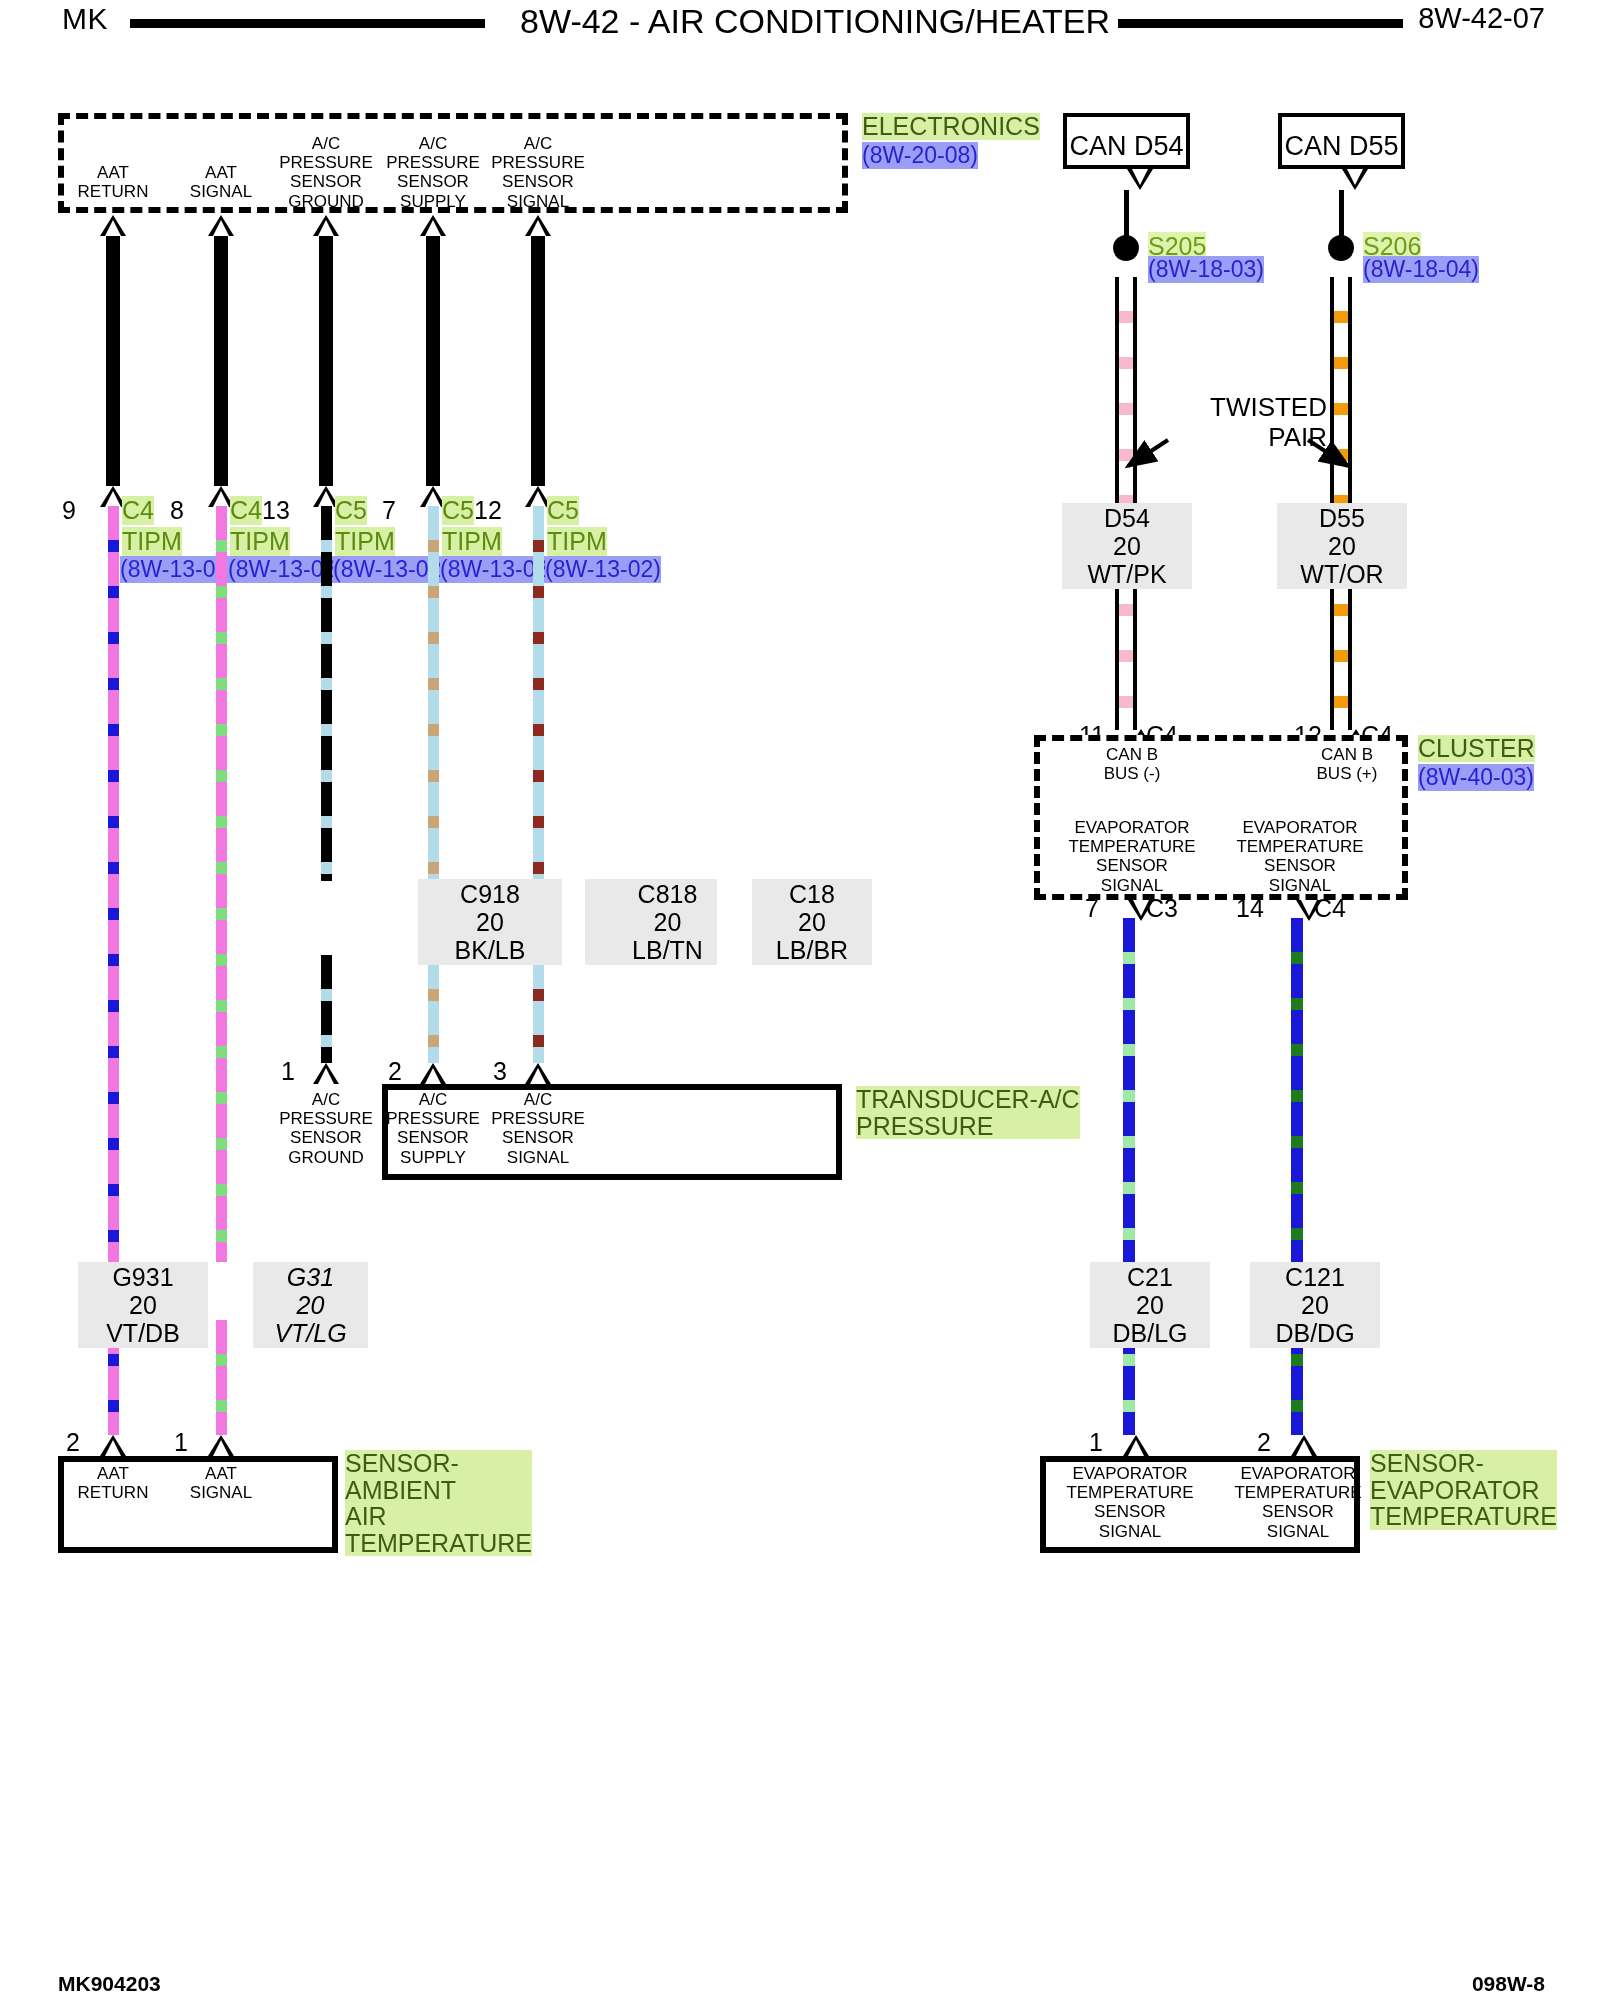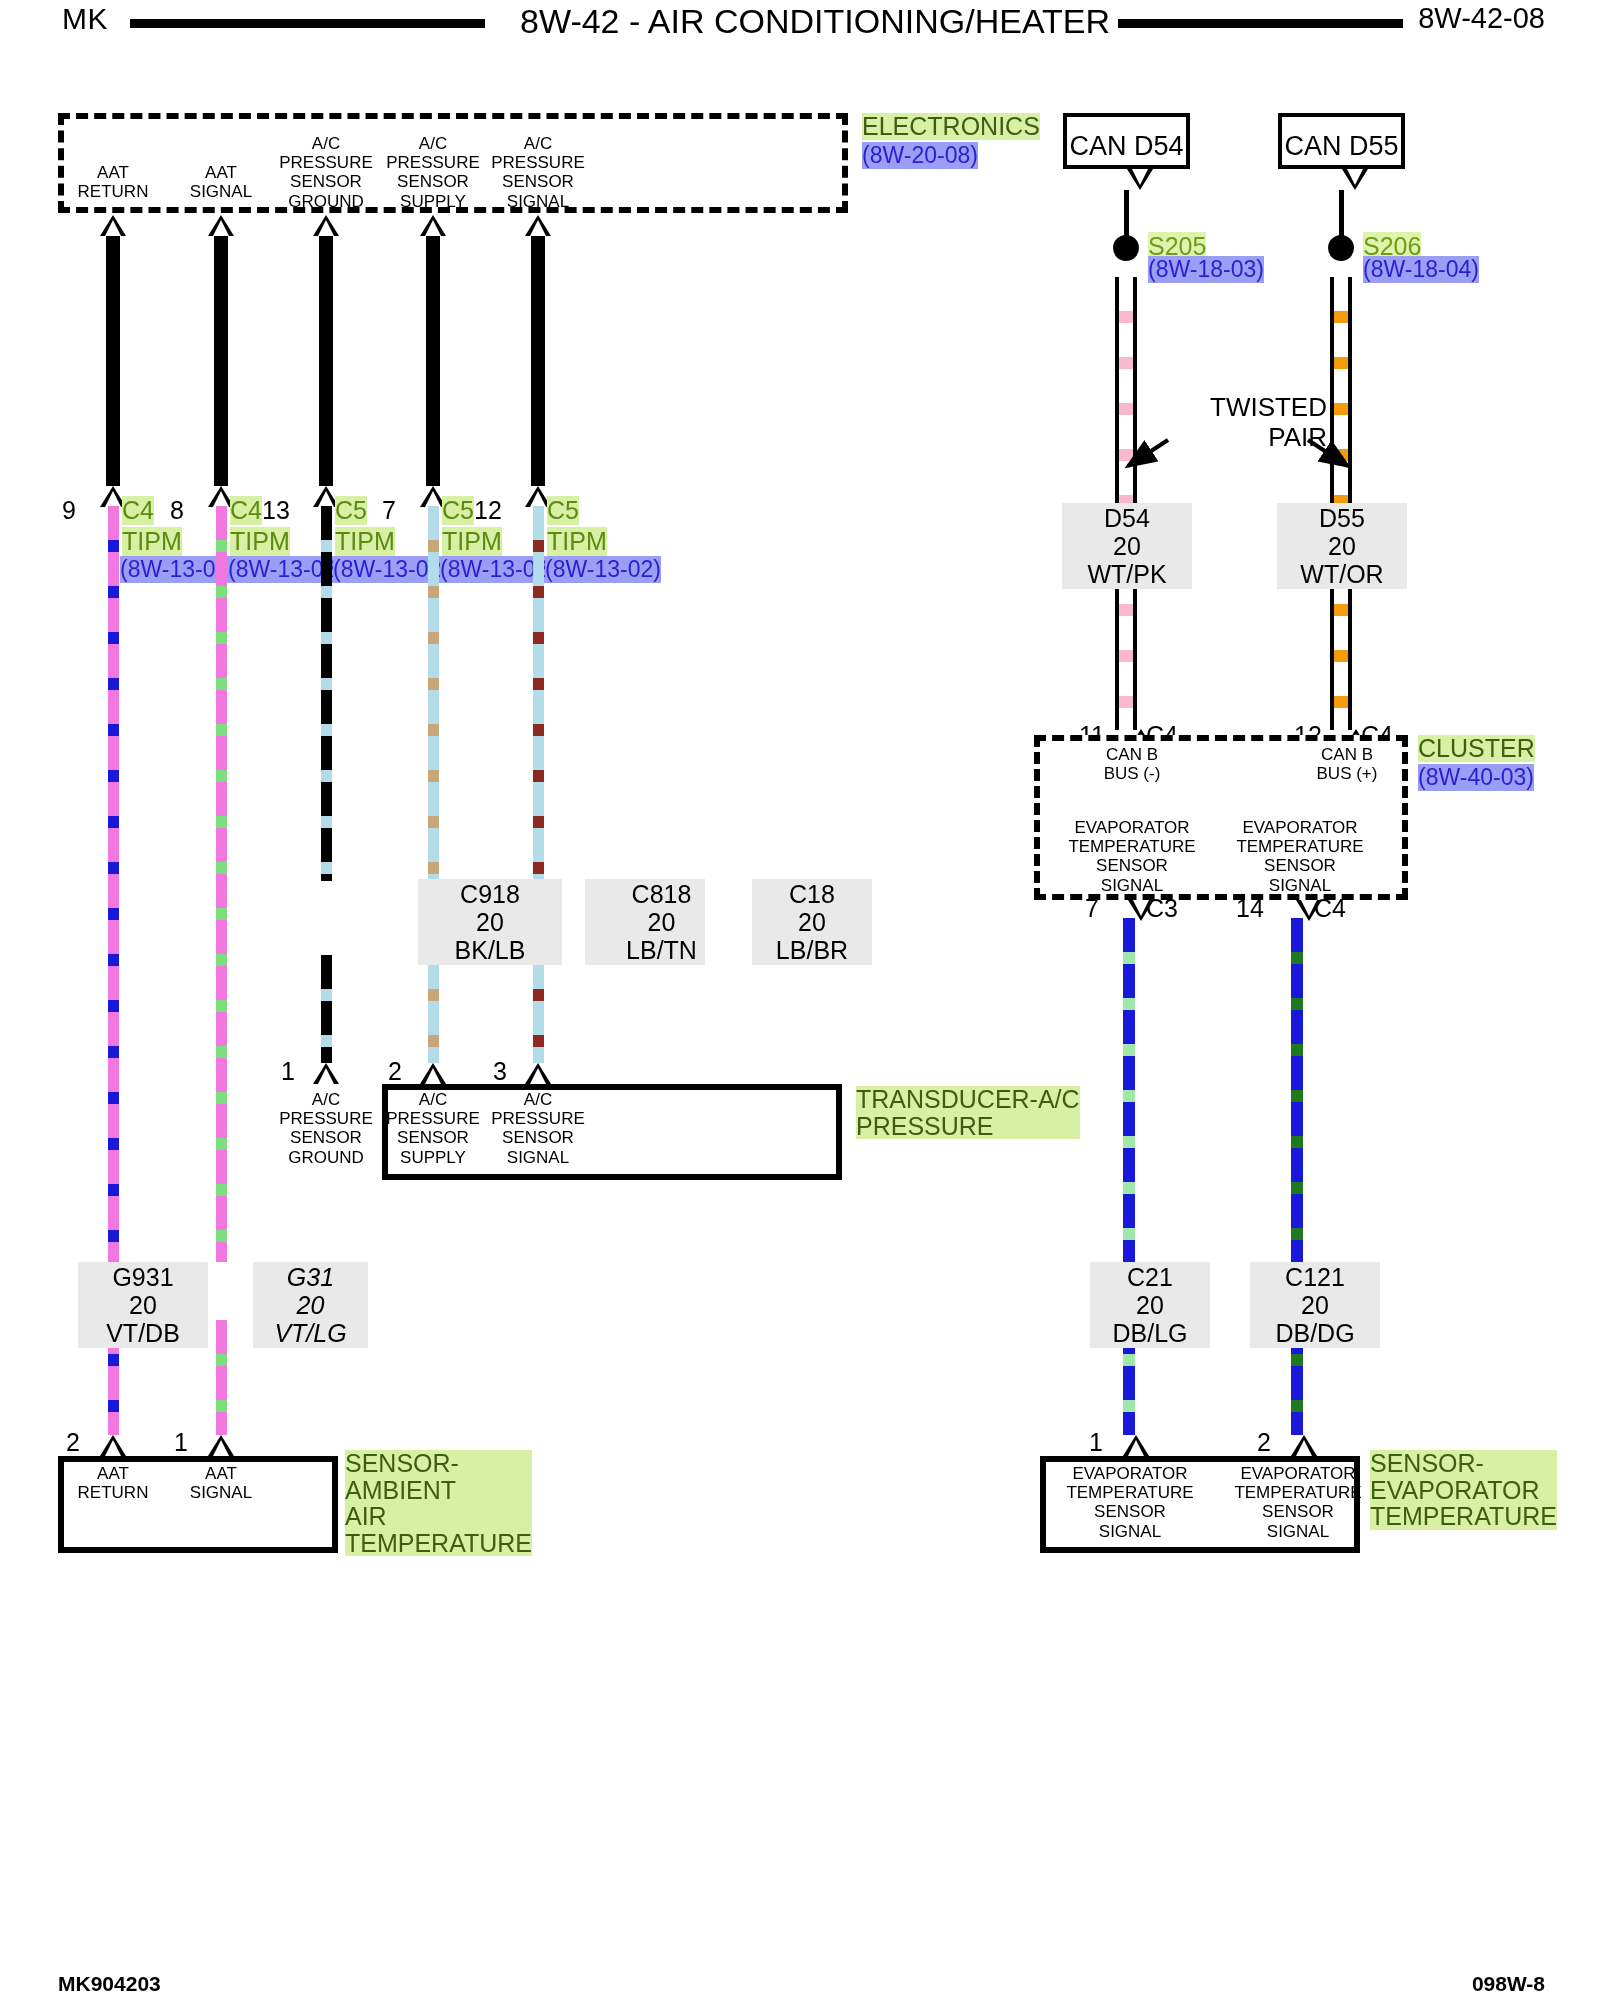--- a/index.html
+++ b/index.html
@@ -69,21 +69,21 @@
             border-top:16px solid #fff;}
 </style>
 </head>
 <body>
 
 <div id="header-bar">
   <div id="hdr-mk">MK</div>
   <div id="hdr-rule-left"></div>
   <div id="hdr-title">8W-42 - AIR CONDITIONING/HEATER</div>
   <div id="hdr-rule-right"></div>
-  <div id="hdr-code">8W-42-08</div>
+  <div id="hdr-code">8W-42-07</div>
 </div>
 
 <div class="dashbox" style="left:58px;top:113px;width:790px;height:100px;"></div>
 
 <div class="mod-name" style="left:862px;top:113px;">ELECTRONICS</div>
 <div class="mod-ref" style="left:862px;top:142px;">(8W-20-08)</div>
 
 <div class="pin-text" style="left:38px;top:163px;width:150px;">AAT
 RETURN</div>
 <div class="pin-text" style="left:146px;top:163px;width:150px;">AAT
@@ -164,21 +164,21 @@
    background:repeating-linear-gradient(to bottom,#b3dcea 0 34px,#c9a678 34px 46px);"></div>
 
 <div class="stripe" style="left:533px;top:506px;width:11px;height:375px;
    background:repeating-linear-gradient(to bottom,#b3dcea 0 34px,#8d2a20 34px 46px);"></div>
 <div class="stripe" style="left:533px;top:955px;width:11px;height:108px;
    background:repeating-linear-gradient(to bottom,#b3dcea 0 34px,#8d2a20 34px 46px);"></div>
 
 <div class="wirelabel" style="left:418px;top:879px;width:144px;">C918
 20
 BK/LB</div>
-<div class="wirelabel" style="left:585px;top:879px;width:120px;padding-left:40px;">C818
+<div class="wirelabel" style="left:585px;top:879px;width:132px;padding-left:40px;">C818
 20
 LB/TN</div>
 <div class="wirelabel" style="left:752px;top:879px;width:120px;">C18
 20
 LB/BR</div>
 
 <div class="wirelabel" style="left:78px;top:1262px;width:130px;">G931
 20
 VT/DB</div>
 <div class="wirelabel" style="left:253px;top:1262px;width:115px;font-style:italic;">G31

